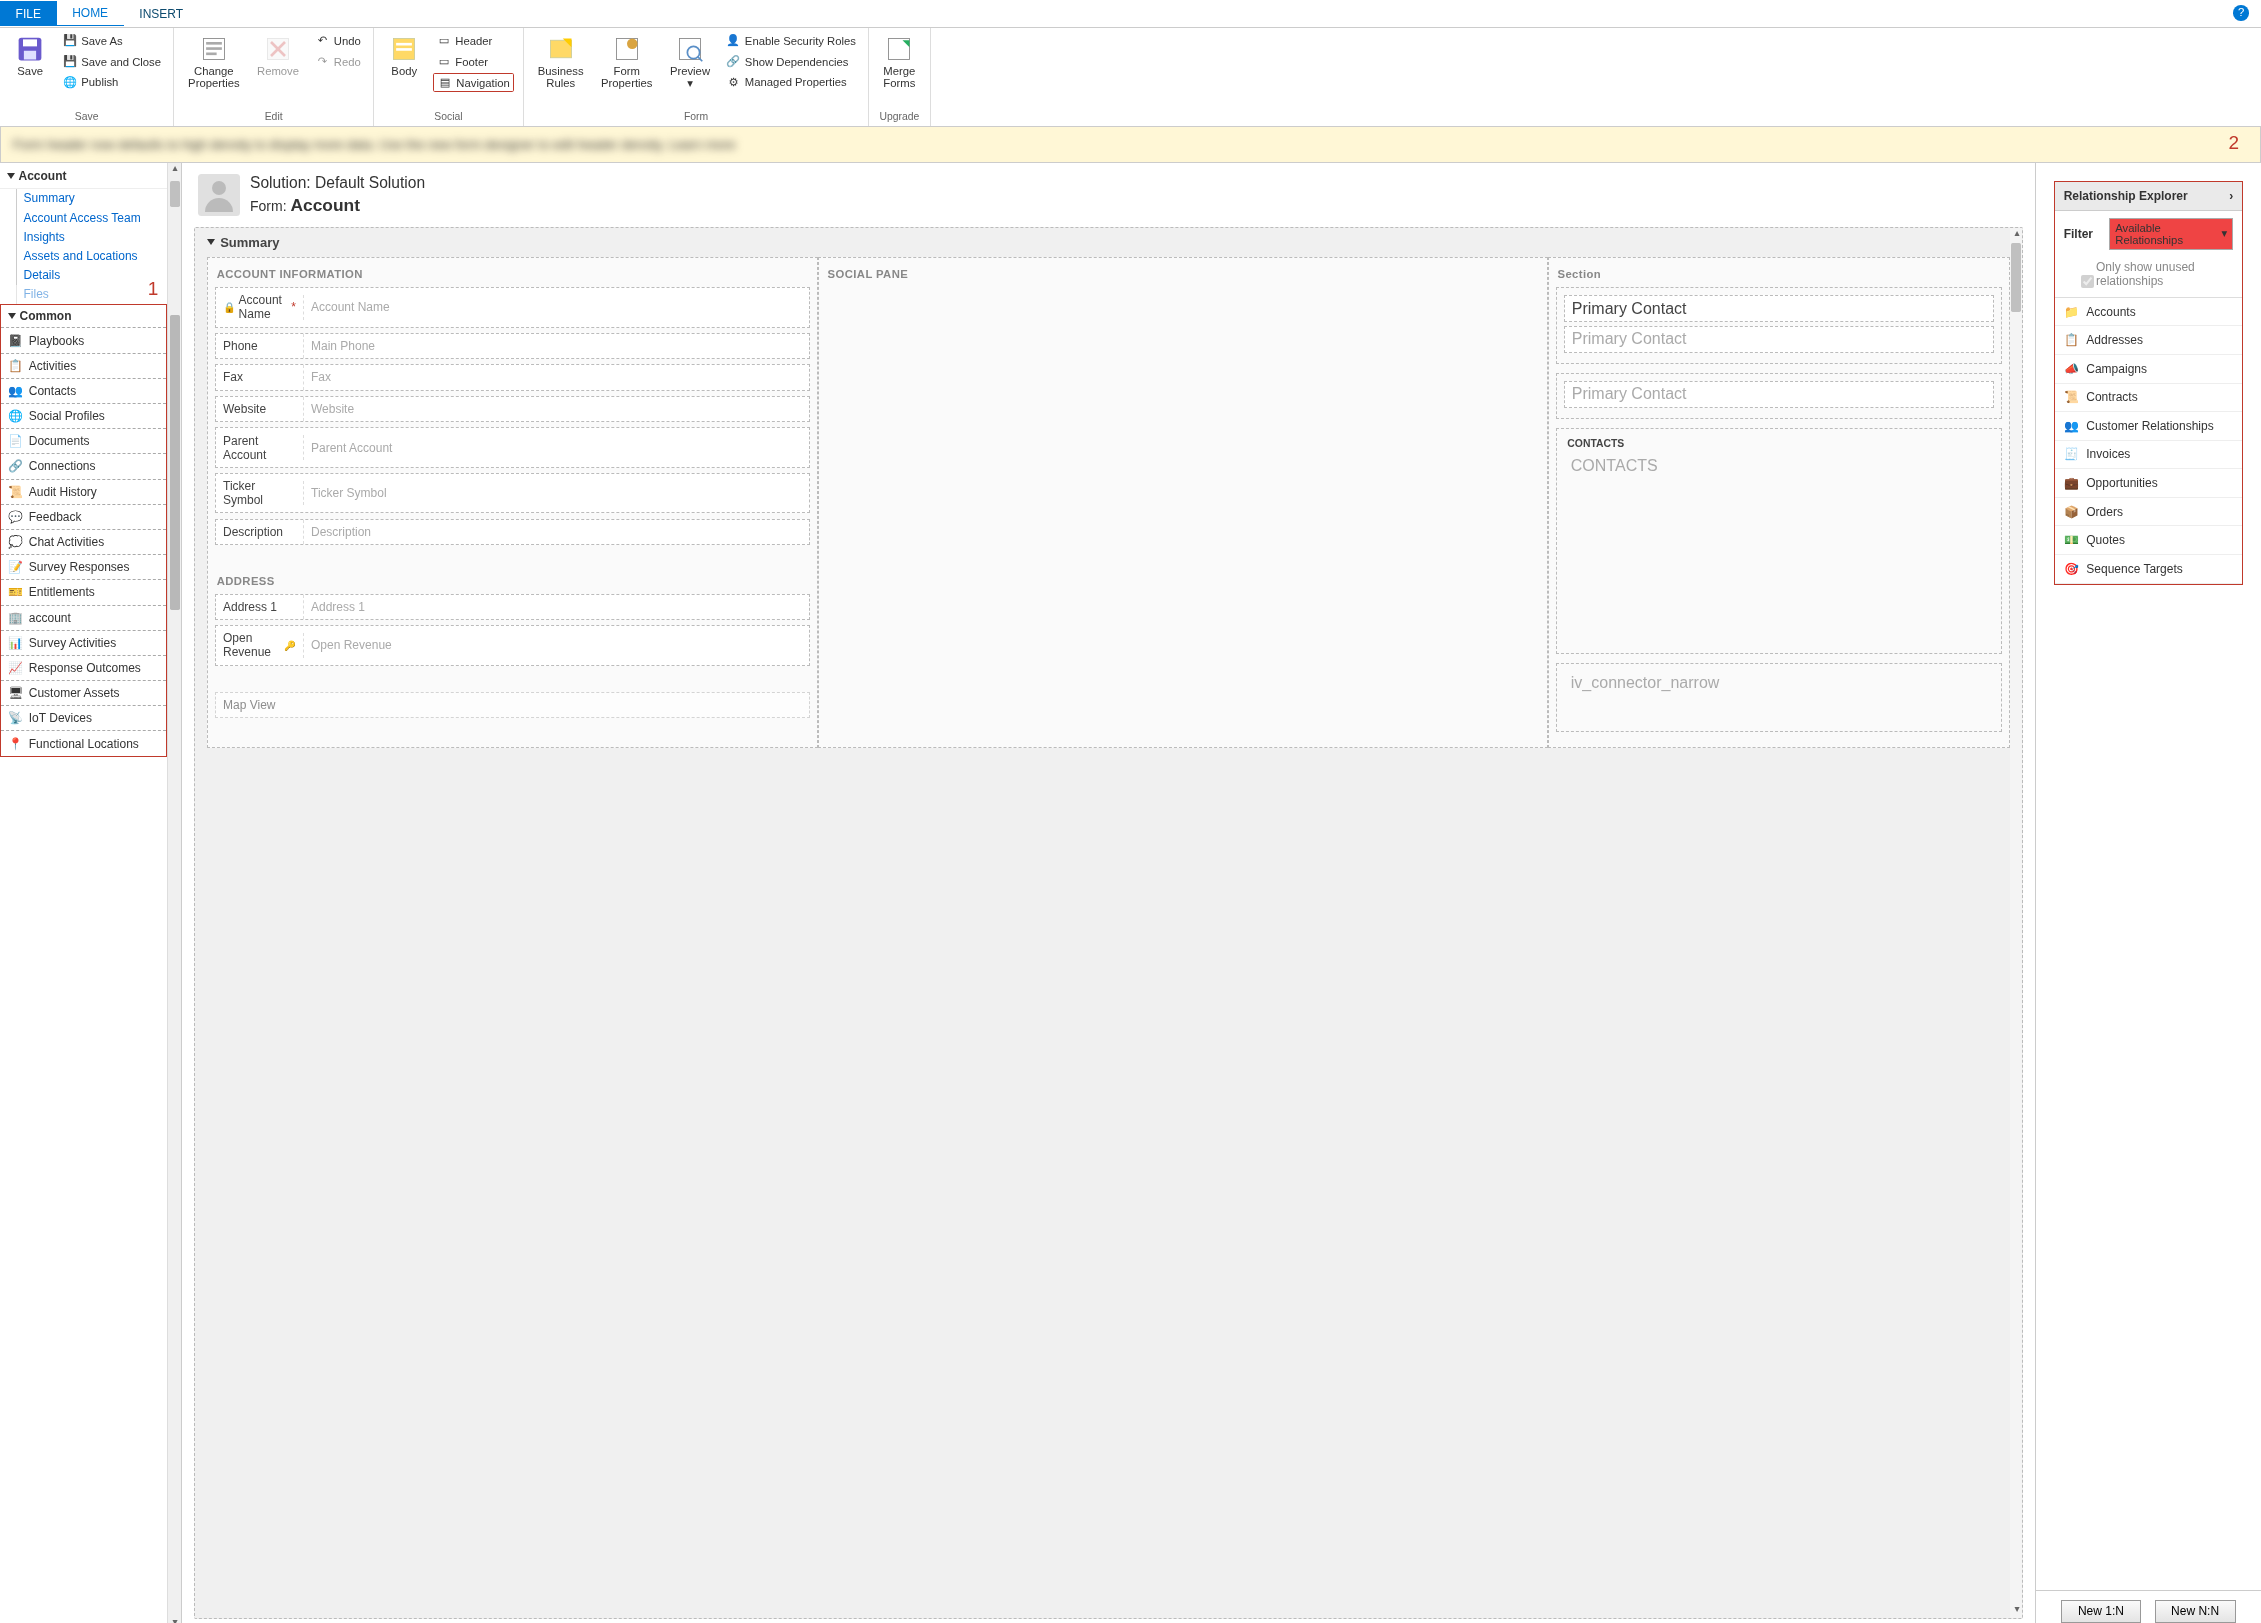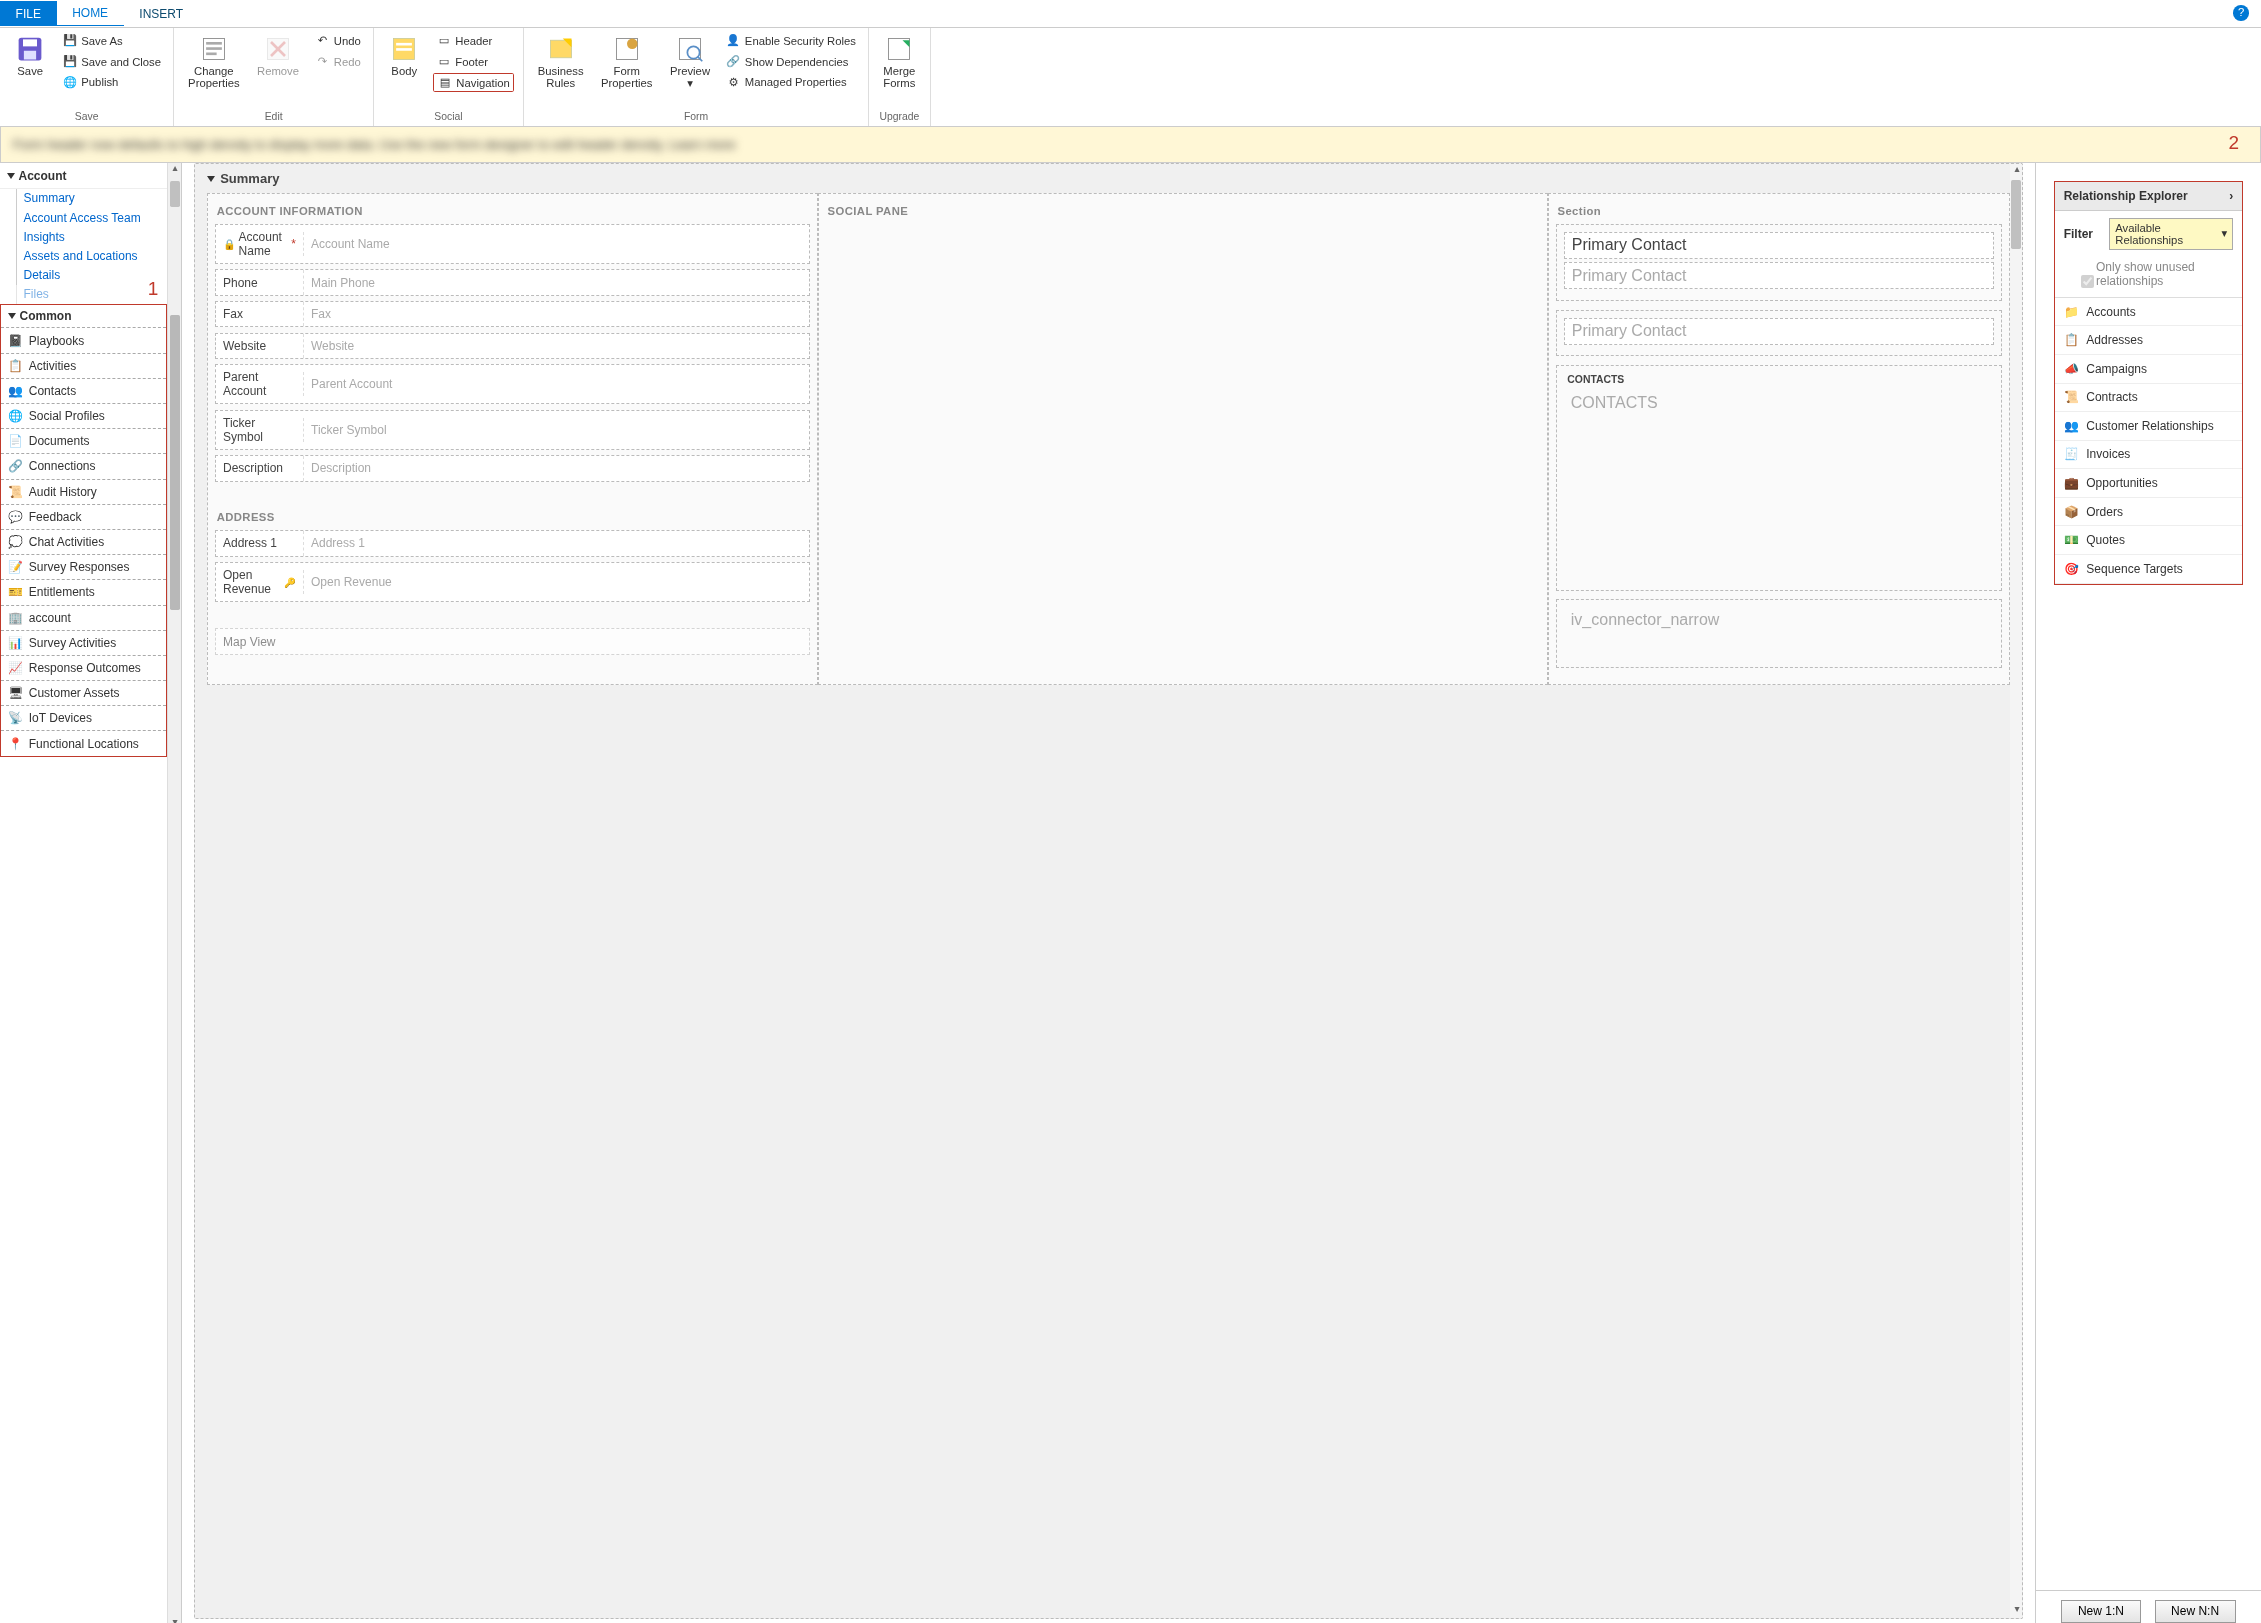--- a/index.html
+++ b/index.html
@@ -77,21 +77,21 @@
 .req { color: #c0392b; }
 .subsection { border: 1.7px dashed #bbb; padding: 7px; margin-bottom: 8.7px; background: #fafafa; }
 .sub-header { font-weight: bold; color: #888; font-size: 10.4px; padding: 1.7px 3.5px 5.2px; }
 .sub-field { border: 0.9px dashed #bbb; padding: 3.5px 7px; color: #aaa; font-size: 16px; background: #fff; margin-bottom: 3.5px; }
 
 
 .right-panel { width: 226px; border-left: 0.9px solid #ccc; display: flex; flex-direction: column; }
 .rel-box { border: 1.7px solid #c0392b; margin: 18px; flex-shrink: 0; }
 .rel-header { background: #eaeaea; padding: 7px 8.7px; font-weight: bold; display: flex; align-items: center; justify-content: space-between; border-bottom: 0.9px solid #ccc; }
 .rel-filter { padding: 7px 8.7px; display: flex; align-items: center; gap: 16px; font-size: 12px; }
-.rel-filter-sel { flex: 1; border: 0.9px solid #aaa; padding: 2.6px 5.2px; font-size: 11.3px; background: #fef9c3; display: flex; justify-content: space-between; align-items: center; }
+.rel-filter-sel { flex: 1; border: 0.9px solid #aaa; padding: 2.6px 5.2px; font-size: 11.3px; background: #ef4444; display: flex; justify-content: space-between; align-items: center; }
 .rel-cb { padding: 3.5px 8.7px 8.7px 26px; font-size: 12px; color: #888; display: flex; align-items: flex-end; gap: 2px; }
 .rel-cb input { accent-color: #0078d4; }
 .rel-list { border-top: 0.9px solid #ddd; }
 .rel-item { display: flex; align-items: center; gap: 7px; padding: 6px 8.7px; border-bottom: 0.9px solid #eee; cursor: pointer; font-size: 12px; }
 .rel-icon { width: 15.6px; height: 15.6px; display: flex; align-items: center; justify-content: center; }
 .bottom-btns { display: flex; gap: 14px; padding: 8.7px; justify-content: center; border-top: 0.9px solid #ccc; margin-top: auto; }
 .bottom-btns button { padding: 3.5px 15.6px; font-size: 12px; border: 0.9px solid #999; background: linear-gradient(#fafafa,#e4e4e4); cursor: pointer; }
 
 svg { display: block; }
 </style>
@@ -373,20 +373,31 @@
     </div>
     <div class="scrollbar-vert">
       <div class="scroll-arrow" style="top:0">▲</div>
       <div class="scroll-thumb" style="top:17.4px;height:26px"></div>
       <div class="scroll-thumb" style="top:152px;height:295px;background:#b8b8b8"></div>
       <div class="scroll-arrow" style="bottom:0">▼</div>
     </div>
   </div>
 
   <div class="center">
+    <div class="form-header">
+      <div class="avatar-placeholder"></div>
+      <div class="form-titles">
+        <div class="solution-line">
+          <span>Solution: </span><span>Default Solution</span>
+        </div>
+        <div class="form-line">
+          <span>Form: </span><b>Account</b>
+        </div>
+      </div>
+    </div>
     <div class="form-body">
       <div class="section-title">
         <span class="triangle"></span>
         <span>Summary</span>
       </div>
       <div class="columns">
         <div class="col col1">
           <div class="col-header">ACCOUNT INFORMATION</div>
           <div id="fields">
               <div class="field-row">

